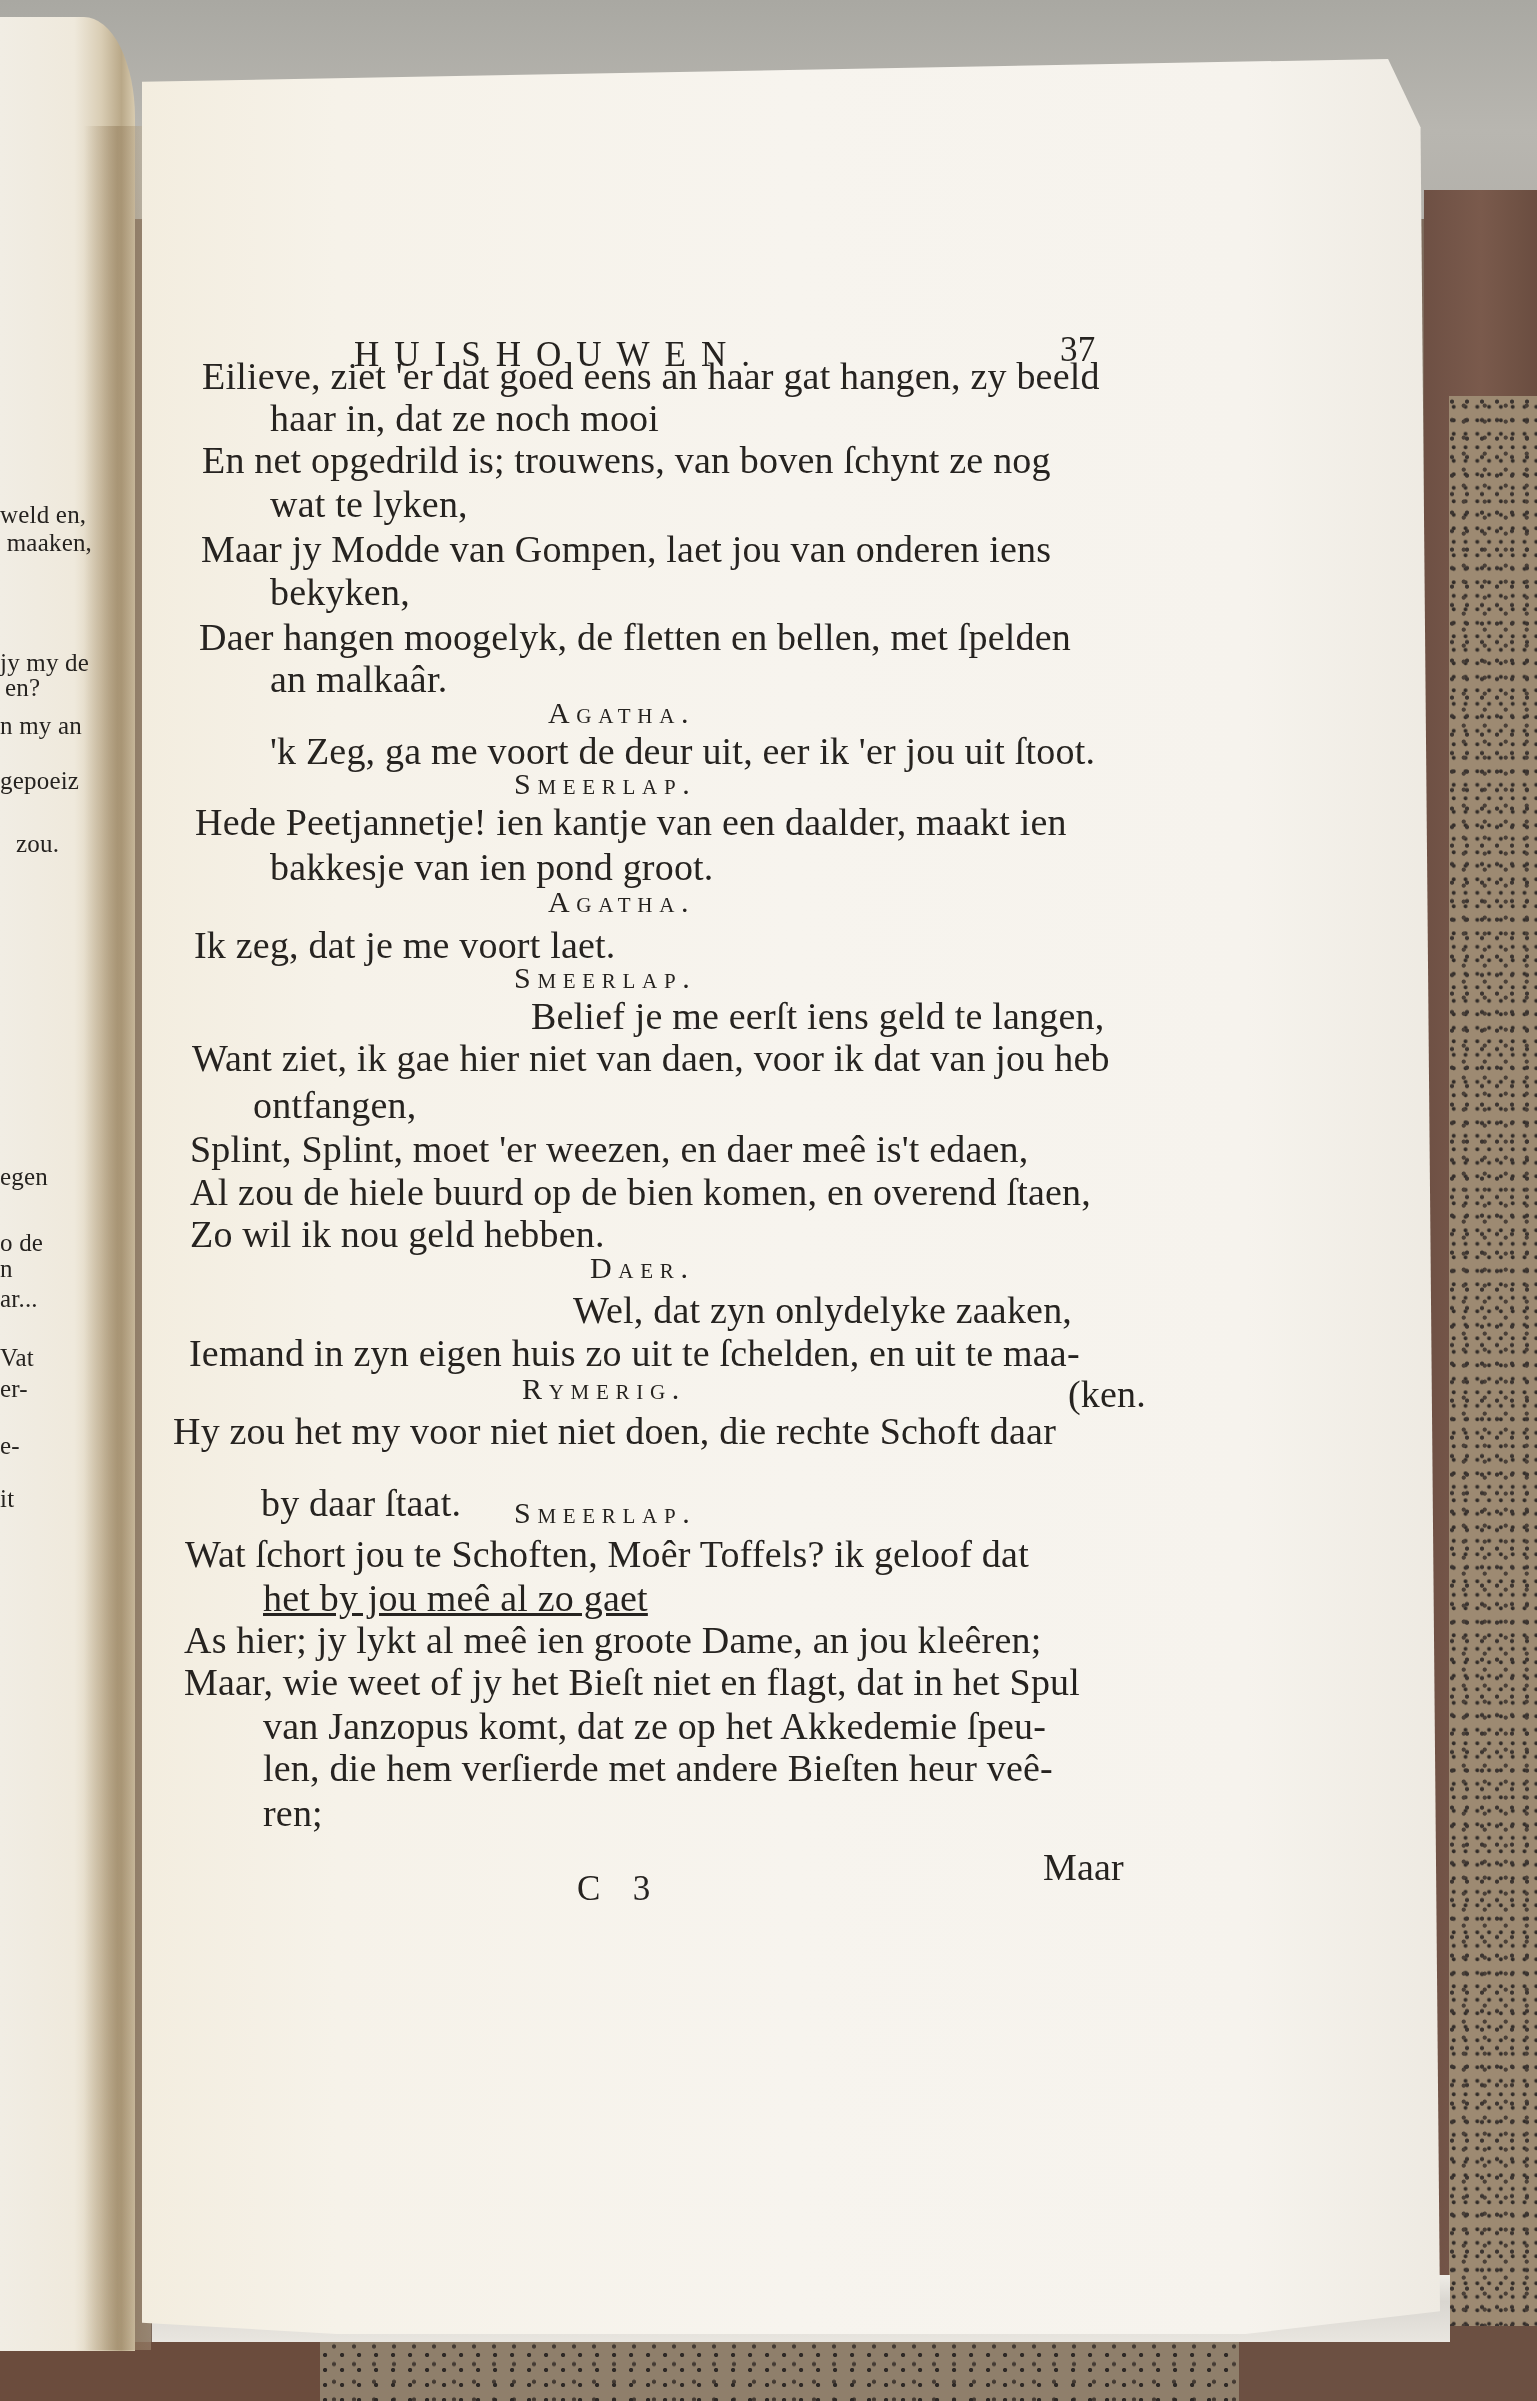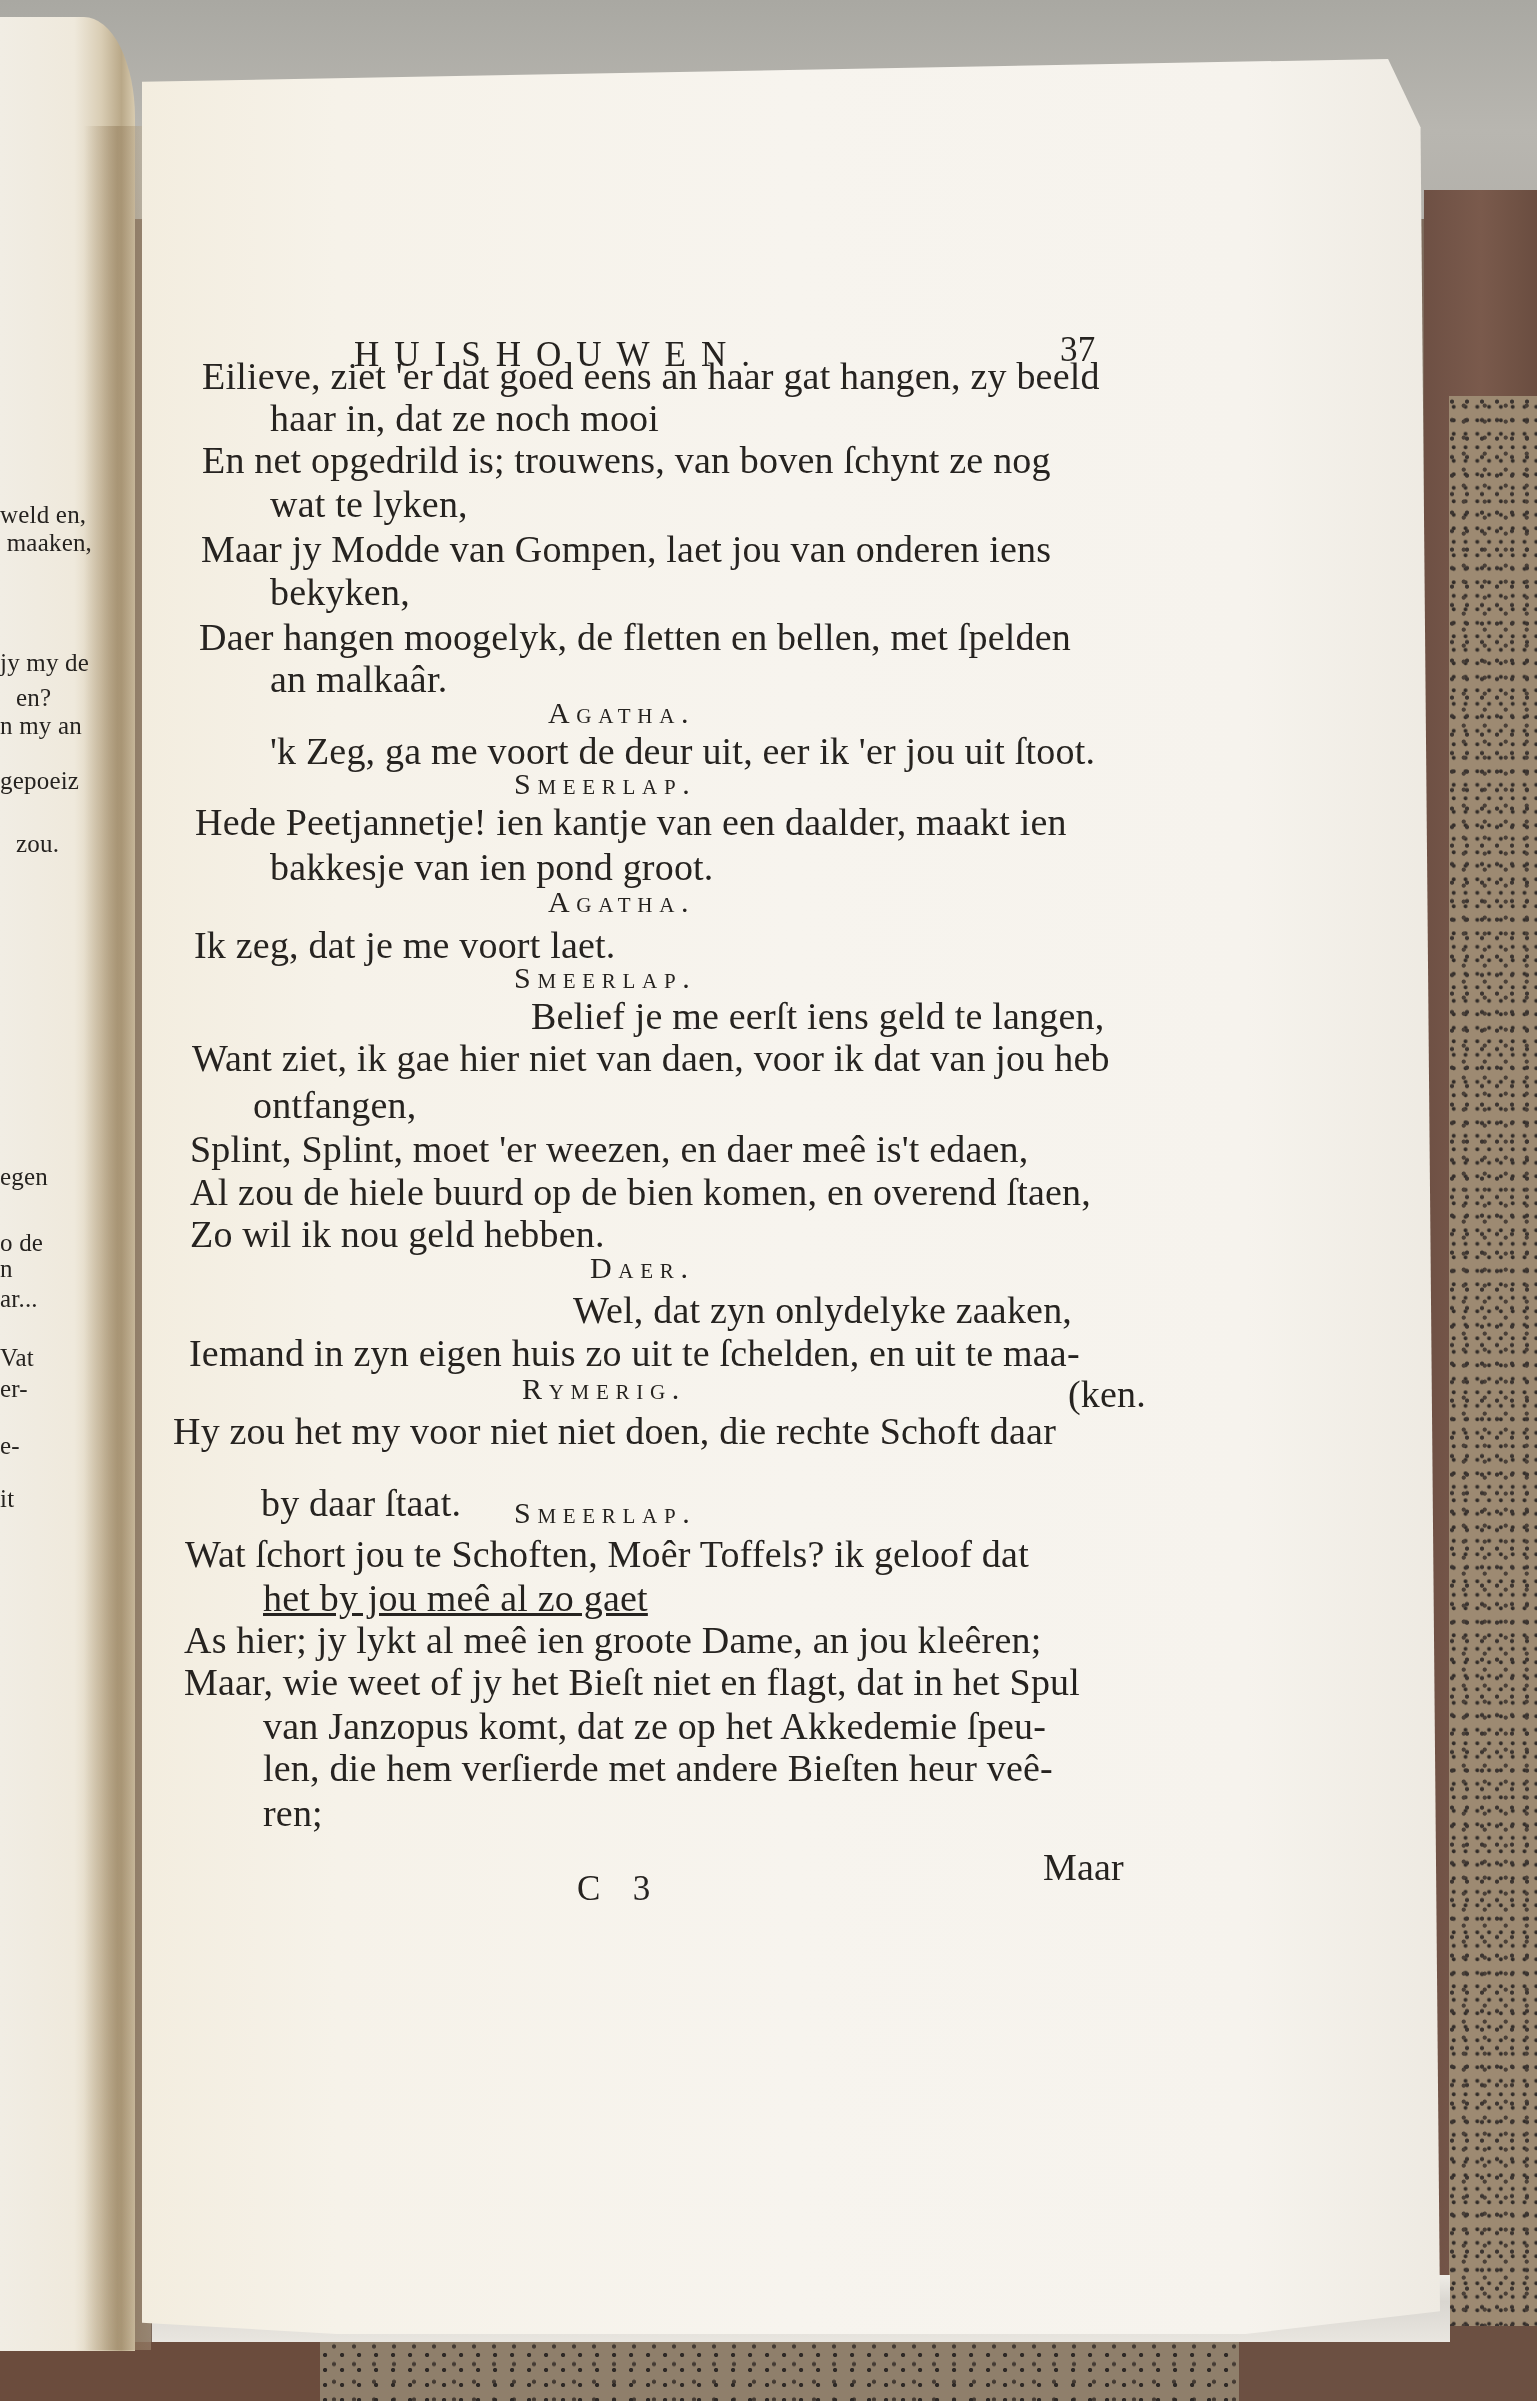--- a/index.html
+++ b/index.html
@@ -57,21 +57,21 @@
 <div class="granite"></div>
 <div class="wood-bottom"></div>
 <div class="granite-bottom"></div>
 <div class="wood-bottom-r"></div>
 
 <div class="left-page"></div>
 <div id="left-frags">
     <div class="text left-frag" style="left: 0px; top: 501px;">weld en,</div>
     <div class="text left-frag" style="left: 6.7px; top: 529px;">maaken,</div>
     <div class="text left-frag" style="left: 0px; top: 649px;">jy my de</div>
-    <div class="text left-frag" style="left: 16px; top: 674px; margin-top: 10px;">en?</div>
+    <div class="text left-frag" style="left: 5px; top: 674px;">en?</div>
     <div class="text left-frag" style="left: 0px; top: 712px;">n my an</div>
     <div class="text left-frag" style="left: 0px; top: 767px;">gepoeiz</div>
     <div class="text left-frag" style="left: 16px; top: 830px;">zou.</div>
     <div class="text left-frag" style="left: 0px; top: 1163px;">egen</div>
     <div class="text left-frag" style="left: 0px; top: 1229px;">o de</div>
     <div class="text left-frag" style="left: 0px; top: 1255px;">n</div>
     <div class="text left-frag" style="left: 0px; top: 1285px;">ar...</div>
     <div class="text left-frag" style="left: 0px; top: 1344px;">Vat</div>
     <div class="text left-frag" style="left: 0px; top: 1375px;">er-</div>
     <div class="text left-frag" style="left: 0px; top: 1432px;">e-</div>

